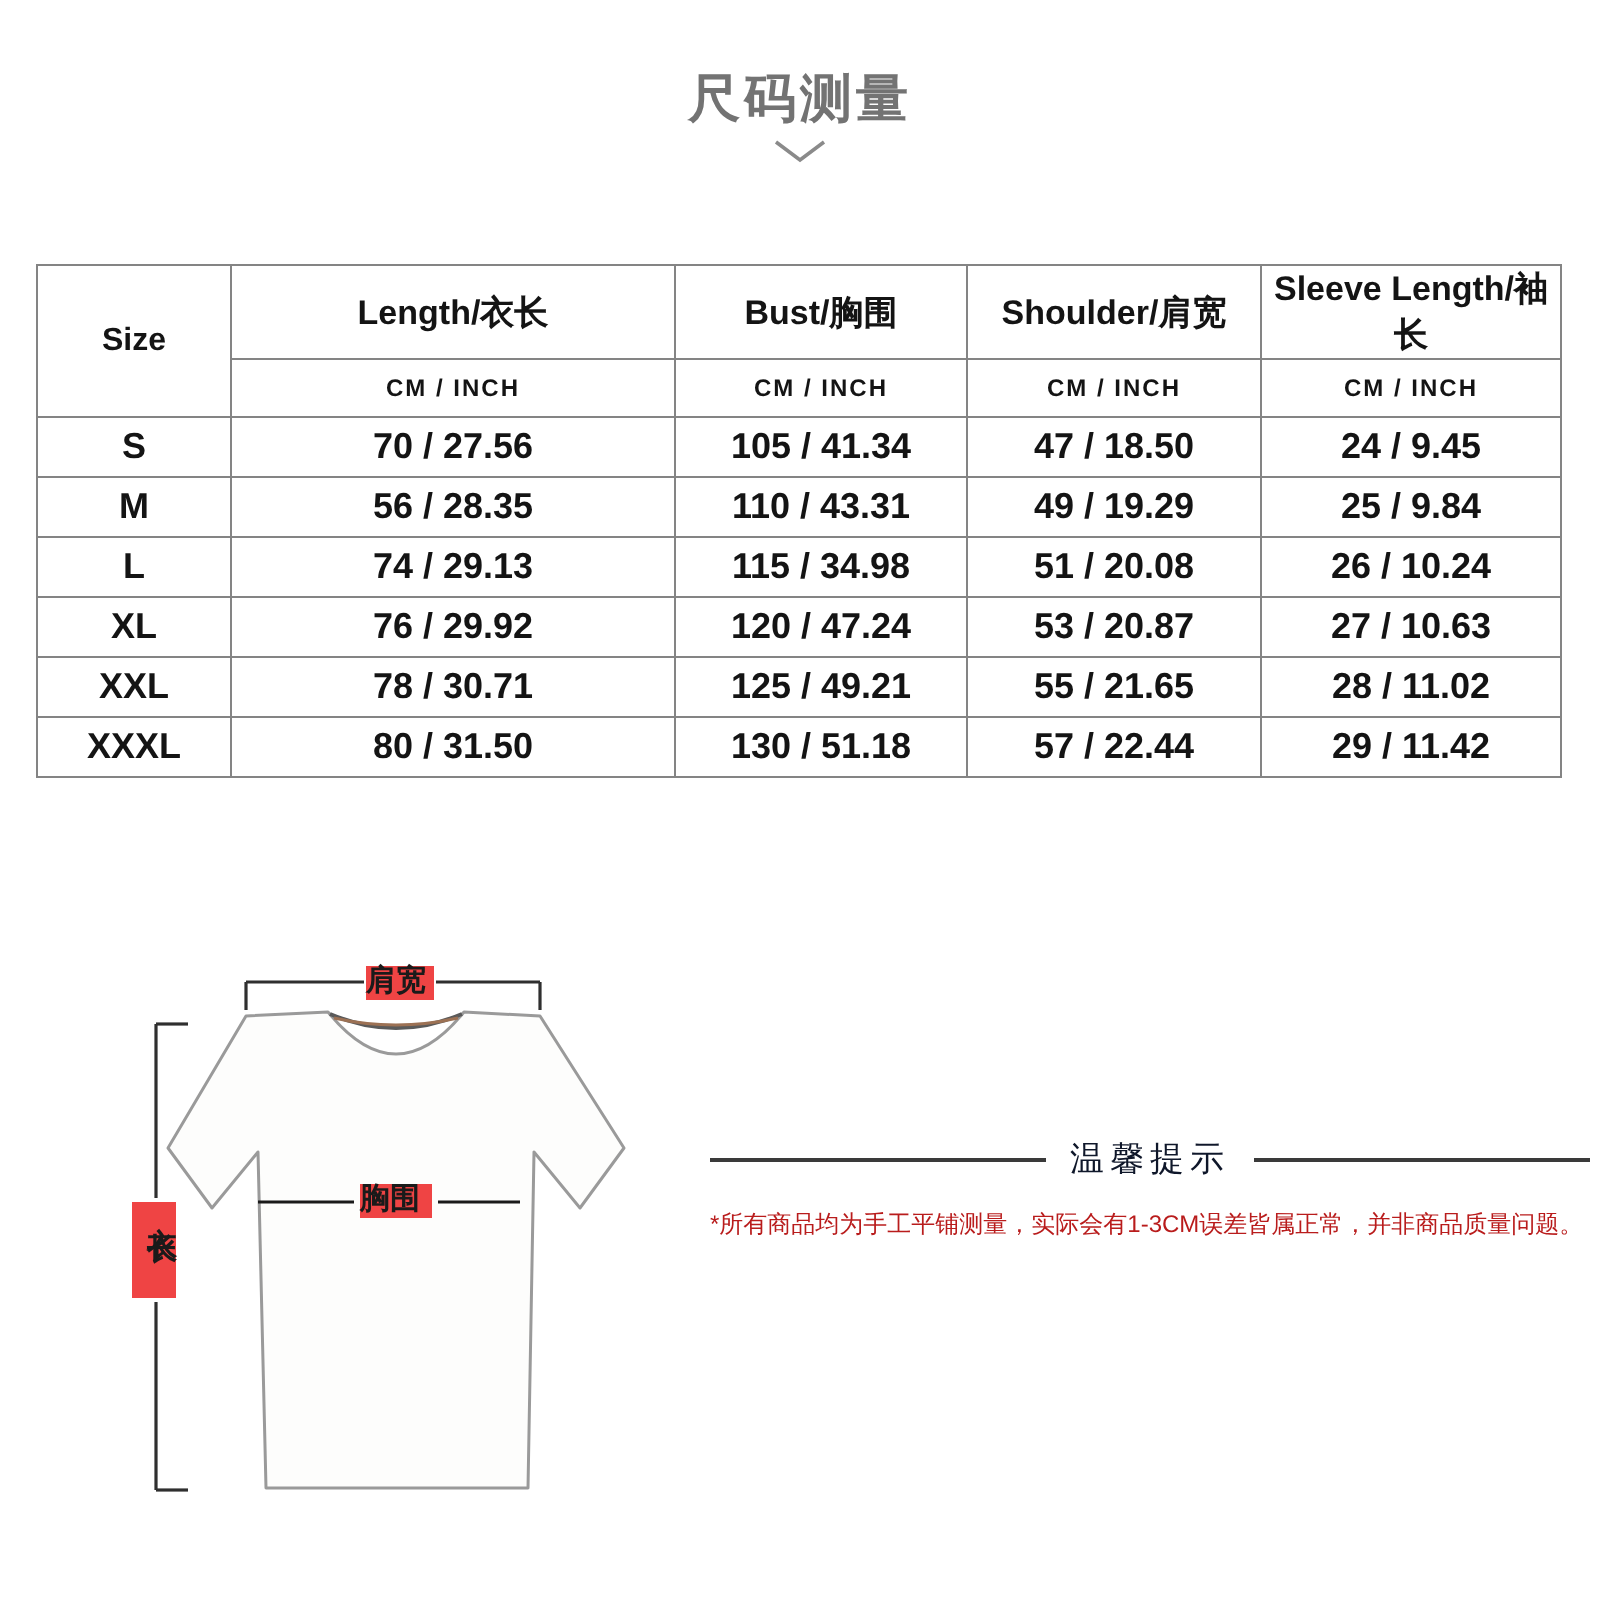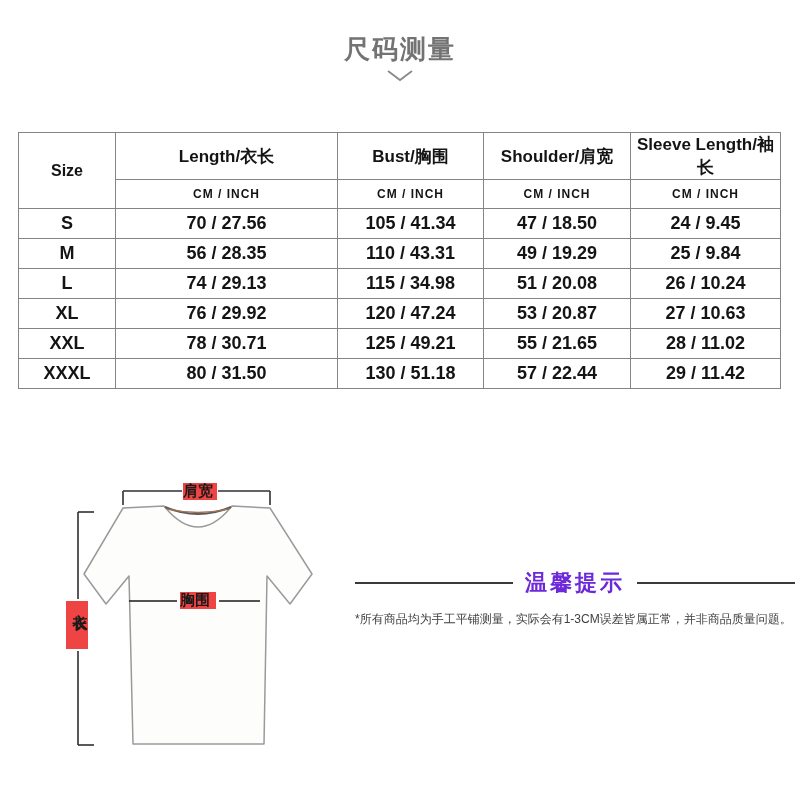--- a/index.html
+++ b/index.html
@@ -27,23 +27,23 @@
                    text-align:left; line-height:1.1; background:#ef4444; }
   .label-shoulder { left:183px; top:483px; width:34px; }
   .label-bust     { left:180px; top:592px; width:36px; }
   .label-length   { left:66px;  top:601px; width:22px; height:48px;
                     writing-mode:vertical-rl; letter-spacing:3px; }
 
   
   .tips { position:absolute; left:355px; top:568px; width:440px; }
   .tips-header { display:flex; align-items:center; gap:12px; }
   .tips-rule { flex:1; height:2px; background:#3a3a3a; }
-  .tips-title { font-size:22px; font-weight:bold; color:#6d28d9; letter-spacing:3px; white-space:nowrap; }
+  .tips-title { font-size:17px; font-weight:normal; color:#0f172a; letter-spacing:3px; white-space:nowrap; }
   .tips-body { margin-top:11px; }
-  .tips-body p { font-size:12px; color:#404040; line-height:1.72;
+  .tips-body p { font-size:12px; color:#b91c1c; line-height:1.72;
                  padding-left:7px; text-indent:-7px; }
 </style>
 </head>
 <body>
 
 <div class="screen">
 
   <div class="page-title">尺码测量</div>
   <svg class="title-chevron" width="32" height="14" viewBox="0 0 32 14">
     <polyline points="4,3 16,12 28,3" fill="none" stroke="#8a8a8a" stroke-width="1.8"></polyline>

